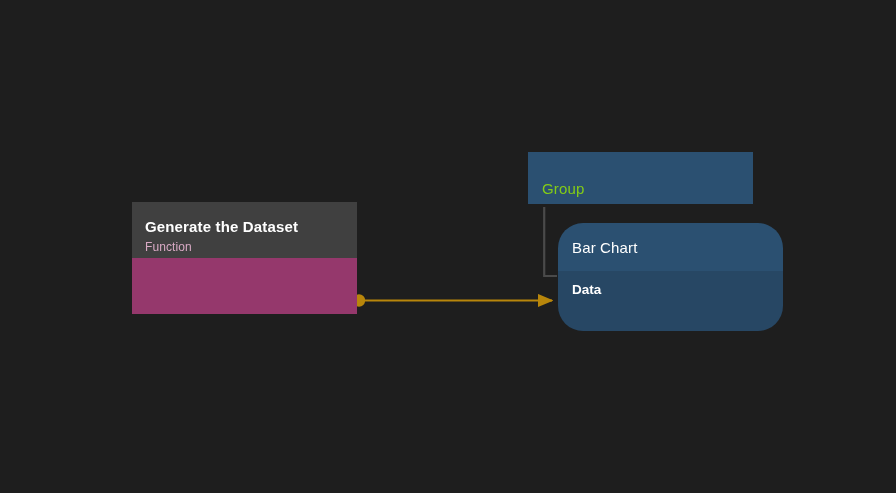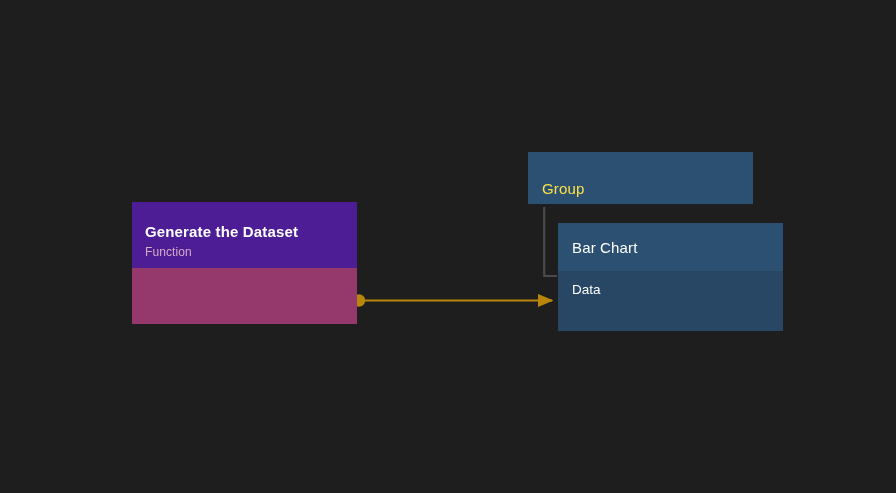--- a/index.html
+++ b/index.html
@@ -59,20 +59,21 @@
 
   .node-subtitle {
     font-size: 12px;
     line-height: 18px;
     letter-spacing: 0.1px;
     white-space: nowrap;
   }
 
   .node-body {
     position: relative;
+    font-weight: bold;
   }
 
   .port-row {
     display: flex;
     align-items: center;
     height: 28px;
     position: relative;
   }
   .port-row.in  { justify-content: flex-start; }
 
@@ -84,22 +85,22 @@
   }
 
   
   #node-generate-dataset {
     left: 132px;
     top: 202px;
     width: 225px;
     height: 126px;
   }
   #node-generate-dataset .node-header {
-    height: 66px;
-    background: #4c1d95;
+    height: 56px;
+    background: #404040;
     padding: 13px 0 0 13px;
   }
   #node-generate-dataset .node-title {
     font-weight: bold;
     color: #ffffff;
   }
   #node-generate-dataset .node-subtitle {
     color: #d8a9c4;
     margin-top: 2px;
   }
@@ -114,39 +115,40 @@
     top: 152px;
     width: 225px;
     height: 52px;
     background: #2b5071;
   }
   #node-group .node-header {
     height: 52px;
     padding-left: 14px;
     justify-content: center;
   }
-  #node-group .node-title { color: #fde047; margin-top: 20px; }
+  #node-group .node-title { color: #84cc16; margin-top: 20px; }
 
   
   #group-bracket {
     position: absolute;
     left: 543px;
     top: 207px;
     width: 16px;
     height: 71px;
     z-index: 2;
     pointer-events: none;
   }
 
   
   #node-bar-chart {
     left: 558px;
     top: 223px;
     width: 225px;
     height: 108px;
+    border-radius: 25px;
   }
   #node-bar-chart .node-header {
     height: 48px;
     background: #2b5071;
     padding-left: 14px;
     justify-content: center;
   }
   #node-bar-chart .node-title { color: #ffffff; }
   #node-bar-chart .node-body {
     height: 60px;

